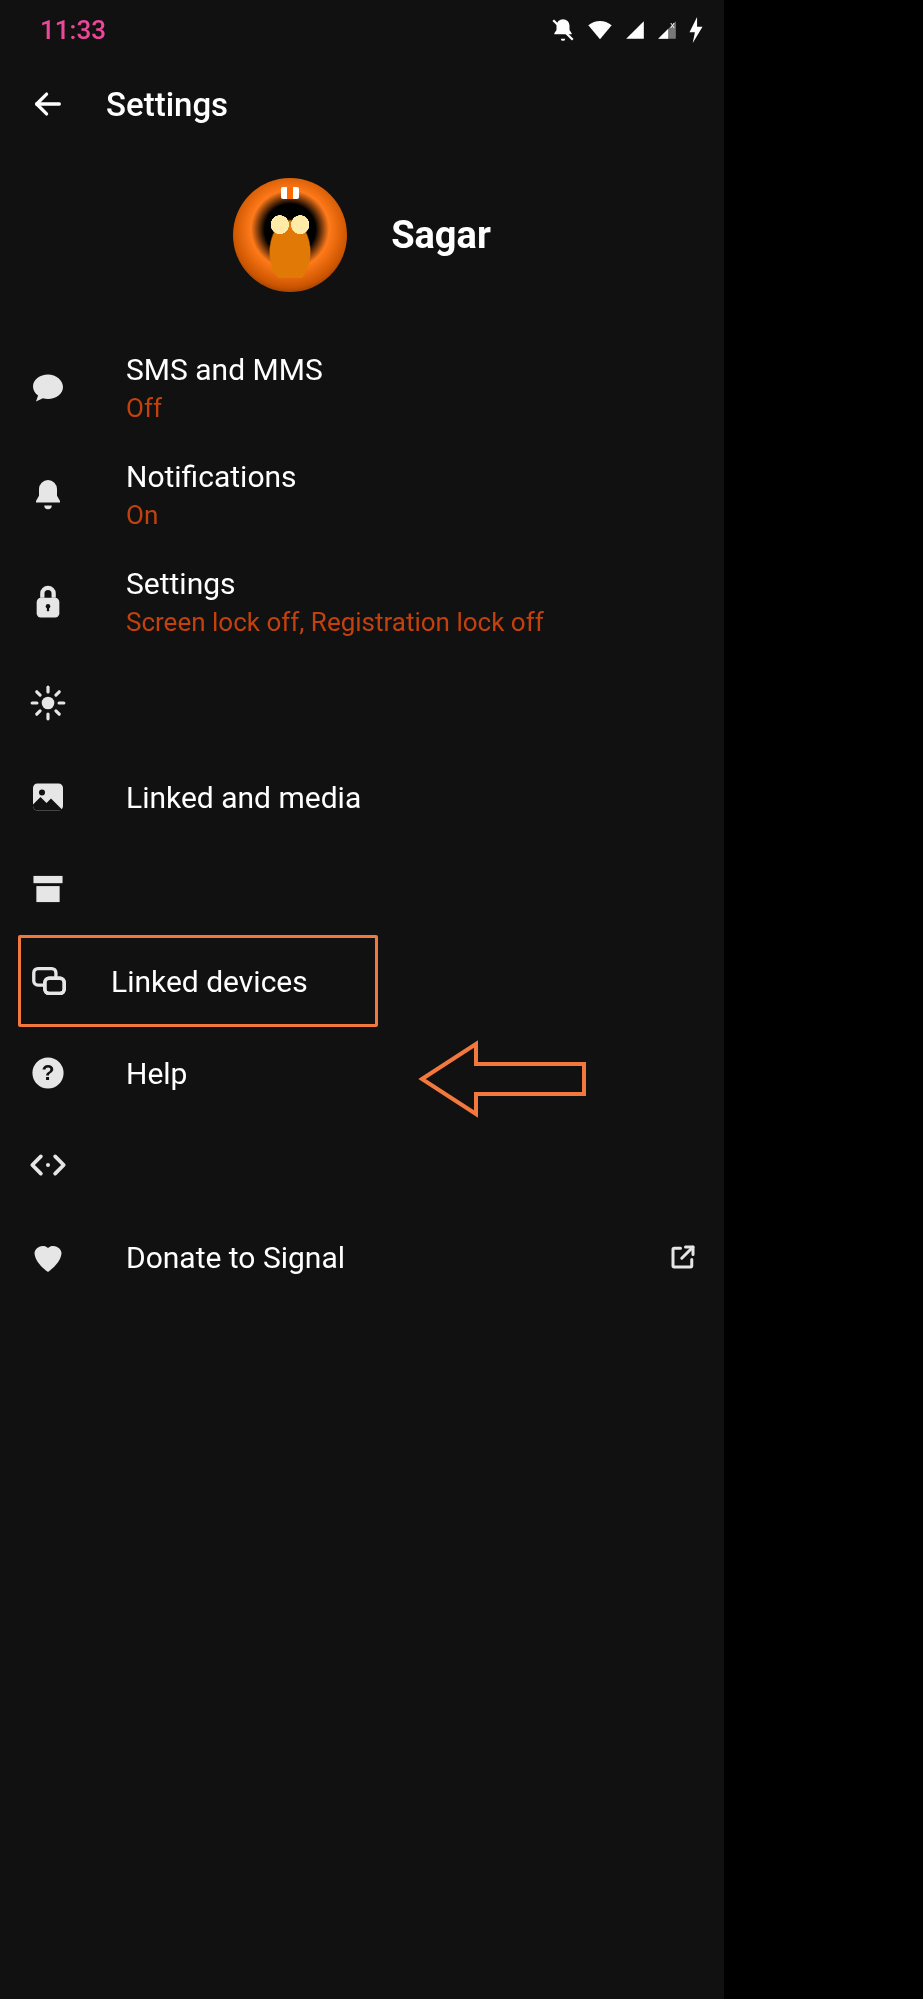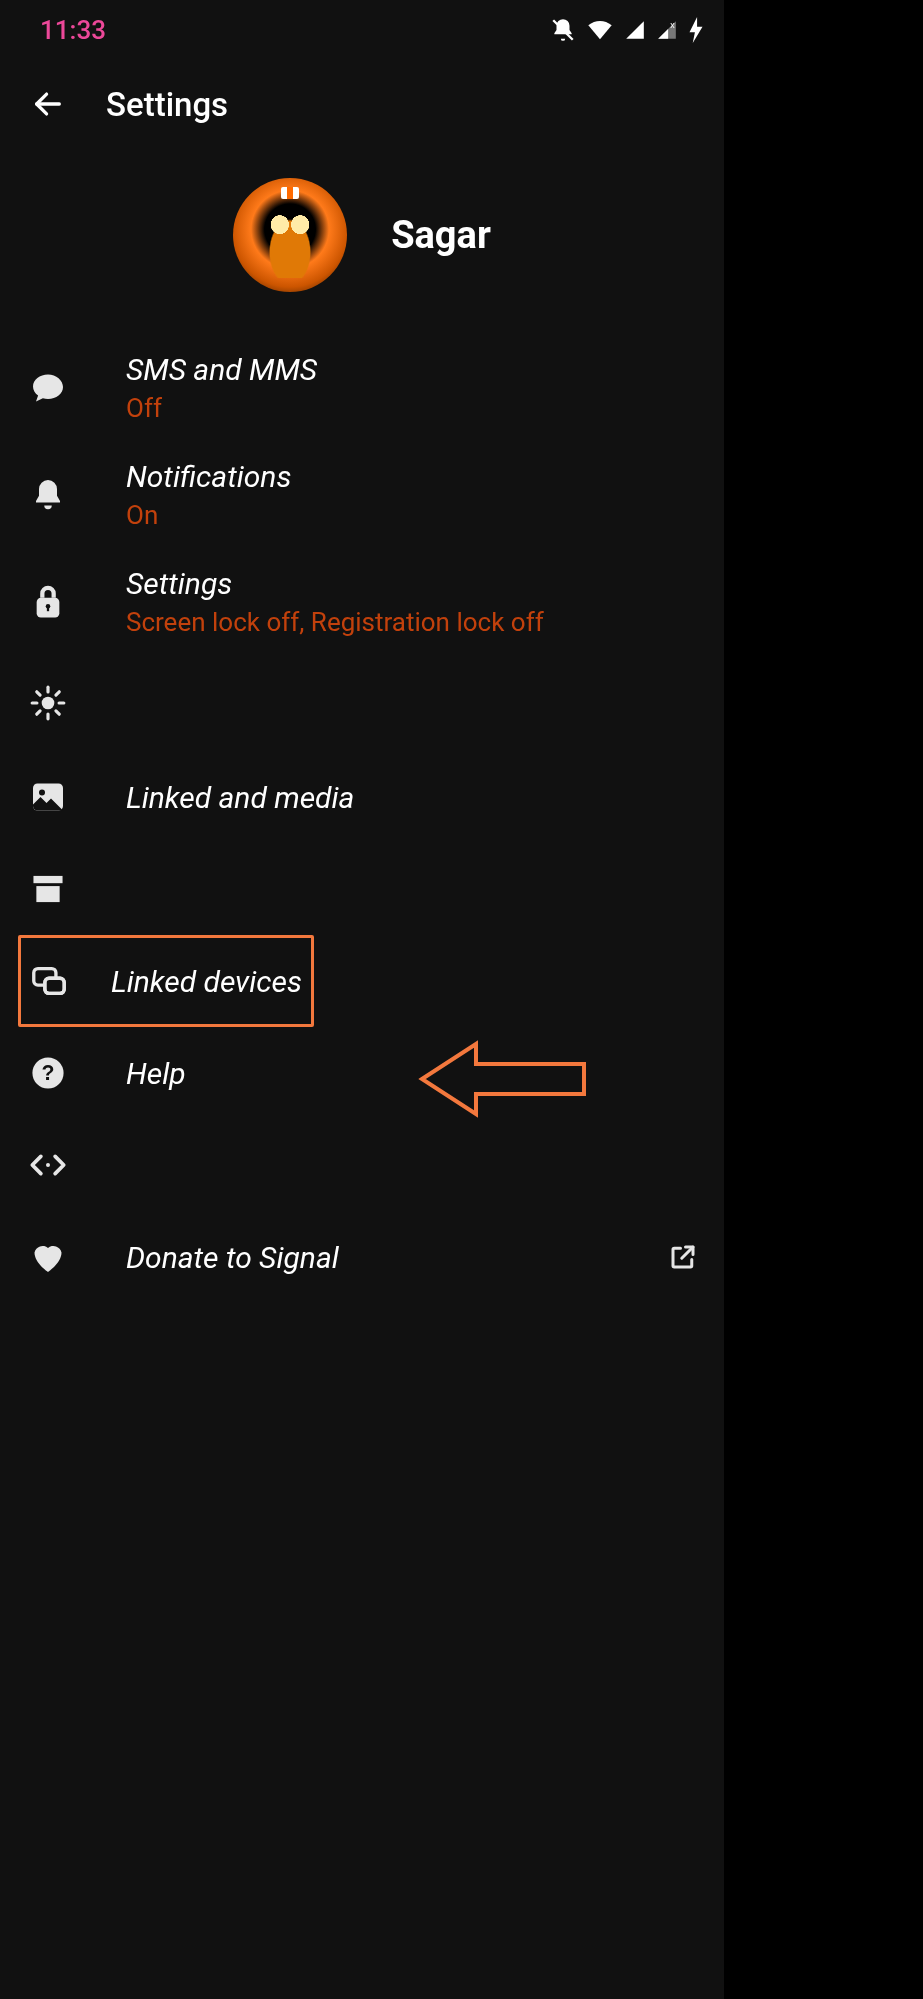--- a/index.html
+++ b/index.html
@@ -112,39 +112,38 @@
     display: flex;
     justify-content: center;
     margin-right: 56px;
     color: #e6e6e6;
   }
   .item .labels { flex: 1; }
   .item .title {
     font-size: 30px;
     font-weight: 400;
     color: #ffffff;
-    font-style: italic;
   }
   .item .sub {
     font-size: 26px;
     color: #c2410c;
     margin-top: 6px;
   }
   .item .trailing {
     color: #e6e6e6;
     display: flex;
     align-items: center;
   }
 
   
   .highlight {
     border: 3px solid #f3783d;
     border-radius: 2px;
     margin: 0 0 0 18px;
-    width: 296px;
+    width: 360px;
     padding: 12px 0;
     min-height: 92px;
   }
   .highlight .icon-slot { margin-left: 6px; margin-right: 40px; }
 
   
   .arrow-annot {
     position: absolute;
     left: 414px;
     top: 1036px;

